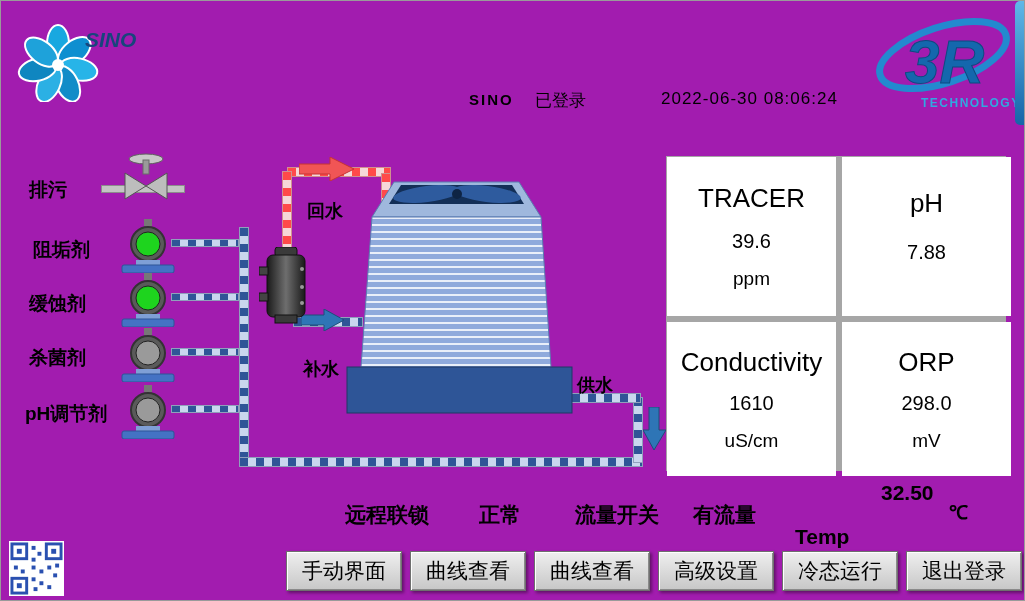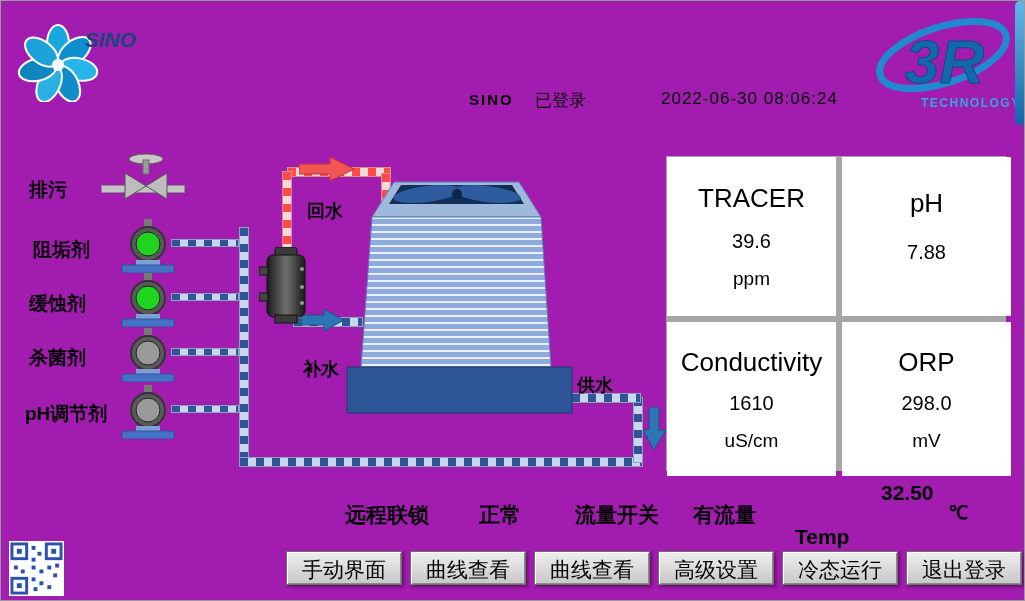--- a/index.html
+++ b/index.html
@@ -43,21 +43,21 @@
   .metric-value { font-size:20px; }
   .metric-unit { font-size:19px; }
 
   
   .status-text { font-size:21px; font-weight:700; }
   .status-val  { font-size:21px; font-weight:700; }
 
   
   .btn-row { left:285px; top:550px; display:flex; gap:8px; }
   .hmi-btn {
-    width:116px; height:34px; font-family:inherit; font-size:21px; color:#000;
+    width:116px; height:40px; font-family:inherit; font-size:21px; color:#000;
     background:linear-gradient(180deg,#efefef,#c7c7c7);
     border:1px solid #6f6f6f;
     box-shadow:inset 1px 1px 0 #ffffff, inset -1px -1px 0 #8a8a8a, 2px 2px 3px rgba(0,0,0,0.4);
     cursor:pointer; padding:4px;
   }
 </style>
 </head>
 <body>
 
 <div class="screen">

